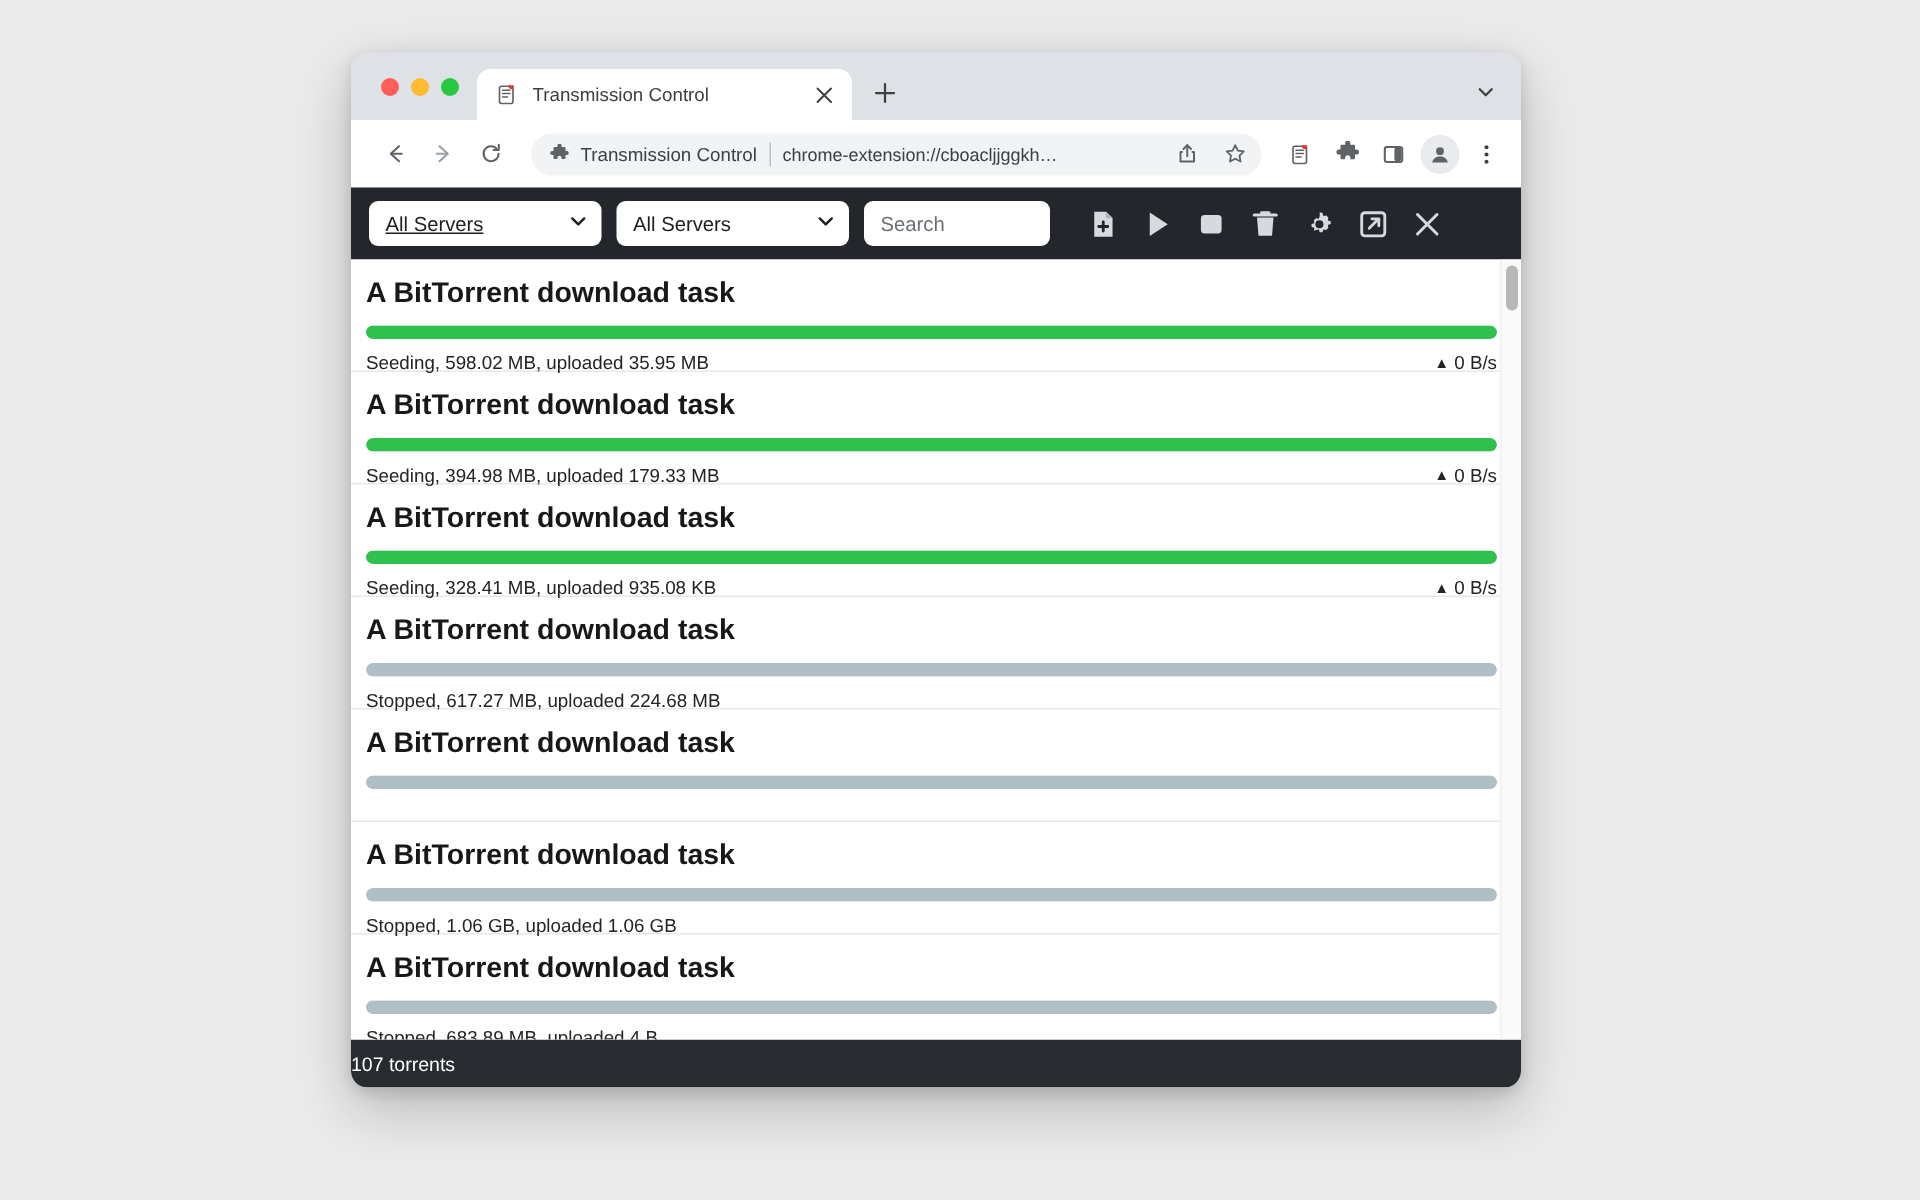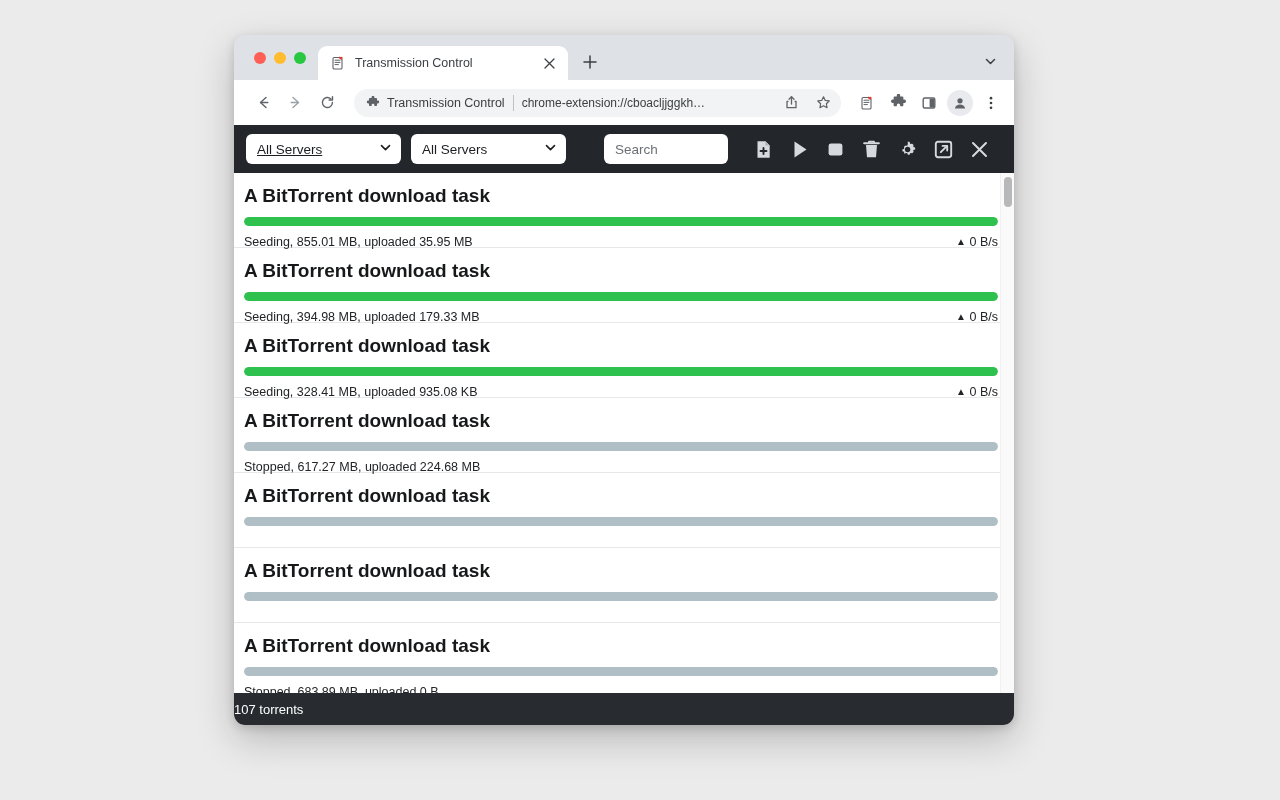--- a/index.html
+++ b/index.html
@@ -227,21 +227,20 @@
   .select.states { width: 155px; }
   .search-box {
     width: 124px;
     height: 30px;
     background: #ffffff;
     border-radius: 6px;
     display: flex;
     align-items: center;
     padding: 0 11px;
     box-sizing: border-box;
-    margin-left: 28px;
   }
   .search-box input {
     border: none;
     outline: none;
     width: 100%;
     font-size: 13.5px;
     font-family: "Liberation Sans", sans-serif;
     color: #1c1e21;
     background: transparent;
     padding: 0;
@@ -540,21 +539,21 @@
     </div>
 
     <div class="list-wrap">
       <div class="list" id="torrent-list">
           <div class="row">
             <div class="row-title">A BitTorrent download task</div>
             <div class="bar-track">
               <div class="bar-fill" style="width: 100%; background: rgb(46, 193, 78);"></div>
             </div>
             <div class="row-meta">
-              <span>Seeding, 855.01 MB, uploaded 35.95 MB</span>
+              <span>Seeding, 598.02 MB, uploaded 35.95 MB</span>
               <span class="row-speed"><span class="speed-tri">▲</span> <span>0 B/s</span></span>
             </div>
           </div>
           <div class="row">
             <div class="row-title">A BitTorrent download task</div>
             <div class="bar-track">
               <div class="bar-fill" style="width: 100%; background: rgb(46, 193, 78);"></div>
             </div>
             <div class="row-meta">
               <span>Seeding, 394.98 MB, uploaded 179.33 MB</span>
@@ -584,28 +583,31 @@
             <div class="row-title">A BitTorrent download task</div>
             <div class="bar-track">
               <div class="bar-fill" style="width: 100%; background: rgb(176, 190, 197);"></div>
             </div>
           </div>
           <div class="row">
             <div class="row-title">A BitTorrent download task</div>
             <div class="bar-track">
               <div class="bar-fill" style="width: 100%; background: rgb(176, 190, 197);"></div>
             </div>
+            <div class="row-meta">
+              <span>Stopped, 1.06 GB, uploaded 1.06 GB</span>
+            </div>
           </div>
           <div class="row">
             <div class="row-title">A BitTorrent download task</div>
             <div class="bar-track">
               <div class="bar-fill" style="width: 100%; background: rgb(176, 190, 197);"></div>
             </div>
             <div class="row-meta">
-              <span>Stopped, 683.89 MB, uploaded 0 B</span>
+              <span>Stopped, 683.89 MB, uploaded 4 B</span>
             </div>
           </div>
         </div>
       <div class="scrollbar">
         <div class="scroll-thumb"></div>
       </div>
     </div>
 
     <div class="status-bar">
       <span>107 torrents</span>

